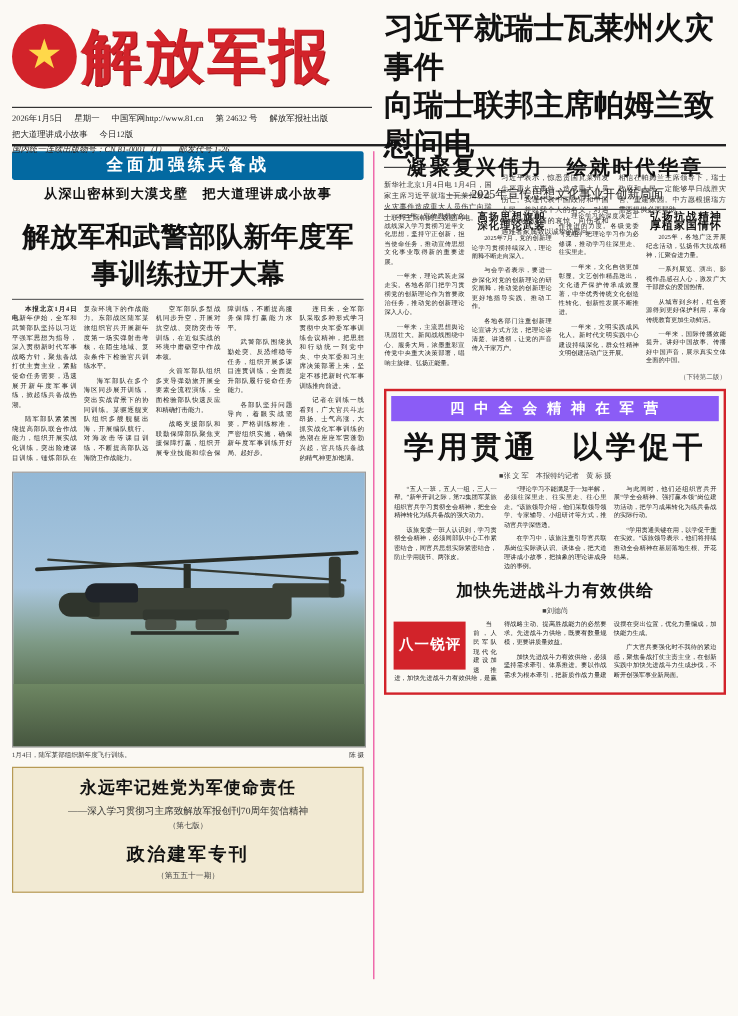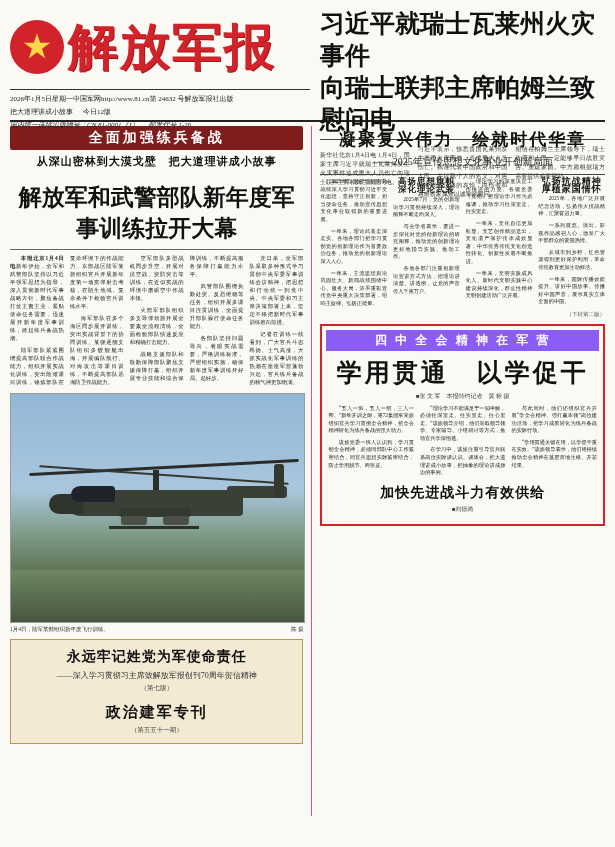--- a/index.html
+++ b/index.html
@@ -25,41 +25,41 @@
     content:"★";color:#ffd84a;font-size:34px;line-height:54px;
     position:absolute;left:0;top:0;width:54px;text-align:center;
   }
   .mast-title{
     font-family:"DejaVu Serif", serif;
     font-weight:bold;font-size:50px;color:#d2232a;letter-spacing:2px;
     line-height:62px;white-space:nowrap;
     text-shadow:1px 1px 0 #a8161c;
   }
   .mast-meta{font-size:7px;color:#222;margin-top:4px;line-height:11px;}
-  .mast-meta .row1{display:flex;gap:0;align-items:center;}
+  .mast-meta .row1{display:flex;gap:10px;align-items:center;}
   .mast-meta .row2{display:flex;gap:10px;align-items:center;margin-top:2px;}
   .mast-meta .row3{display:flex;gap:10px;align-items:flex-end;margin-top:2px;font-style:italic;}
   .mast-rule{border-top:1px solid #333;margin:3px 0;}
 
   .mast-right{flex:1;padding-left:10px;border-left:0;}
   .head-l1{font-family:"DejaVu Serif",serif;font-weight:bold;font-size:25px;line-height:32px;color:#111;letter-spacing:0px;}
   .head-l2{font-family:"DejaVu Serif",serif;font-weight:bold;font-size:25px;line-height:32px;color:#111;}
   .head-sub{font-size:6px;line-height:9px;color:#333;margin-top:5px;column-count:3;column-gap:8px;text-align:justify;}
 
   .hr-thick{border-top:2px solid #222;margin:4px 0 4px;}
   .hr-thin{border-top:1px solid #444;margin:3px 0;}
 
   
   .body-wrap{display:flex;gap:8px;height:690px;}
   .col-left{width:298px;}
   .col-right{width:289px;border-left:1px solid #ec4899;padding-left:8px;}
 
   
   .banner{
-    background:#7f1d1d;color:#fff;text-align:center;
+    background:#0369a1;color:#fff;text-align:center;
     font-family:"DejaVu Serif",serif;font-weight:bold;font-size:14px;
     padding:3px 0;border-radius:2px;letter-spacing:3px;margin-bottom:4px;
   }
   .kicker{
     text-align:center;font-family:"DejaVu Serif",serif;font-weight:bold;
     font-size:11px;color:#111;letter-spacing:1px;margin:4px 0 3px;
   }
   .big-head{
     text-align:center;font-family:"DejaVu Serif",serif;font-weight:bold;
     font-size:23px;color:#111;letter-spacing:0px;margin:13px 0 5px;
@@ -271,16 +271,22 @@
           <p>“五人一班，五人一组，三人一帮。”新年开训之际，第72集团军某旅组织官兵学习贯彻全会精神，把全会精神转化为练兵备战的强大动力。</p>
           <p>该旅党委一班人认识到，学习贯彻全会精神，必须同部队中心工作紧密结合，同官兵思想实际紧密结合，防止学用脱节、两张皮。</p>
           <p>“理论学习不能满足于一知半解，必须往深里走、往实里走、往心里走。”该旅领导介绍，他们采取领导领学、专家辅导、小组研讨等方式，推动官兵学深悟透。</p>
           <p>在学习中，该旅注重引导官兵联系岗位实际谈认识、谈体会，把大道理讲成小故事，把抽象的理论讲成身边的事例。</p>
           <p>与此同时，他们还组织官兵开展“学全会精神、强打赢本领”岗位建功活动，把学习成果转化为练兵备战的实际行动。</p>
           <p>“学用贯通关键在用，以学促干重在实效。”该旅领导表示，他们将持续推动全会精神在基层落地生根、开花结果。</p>
         </div>
 
         <div class="bottom-head">加快先进战斗力有效供给</div>
         <div class="bottom-by">■刘德尚</div>
+        <div class="cols3">
+          <div class="seal">八一锐评</div>
+          <p>当前，人民军队现代化建设加速推进，加快先进战斗力有效供给，是赢得战略主动、提高胜战能力的必然要求。先进战斗力供给，既要有数量规模，更要讲质量效益。</p>
+          <p>加快先进战斗力有效供给，必须坚持需求牵引、体系推进。要以作战需求为根本牵引，把新质作战力量建设摆在突出位置，优化力量编成，加快能力生成。</p>
+          <p>广大官兵要强化时不我待的紧迫感，聚焦备战打仗主责主业，在创新实践中加快先进战斗力生成步伐，不断开创强军事业新局面。</p>
+        </div>
       </div>
     </div>
   </div>
 </div>
 
 </body></html>

